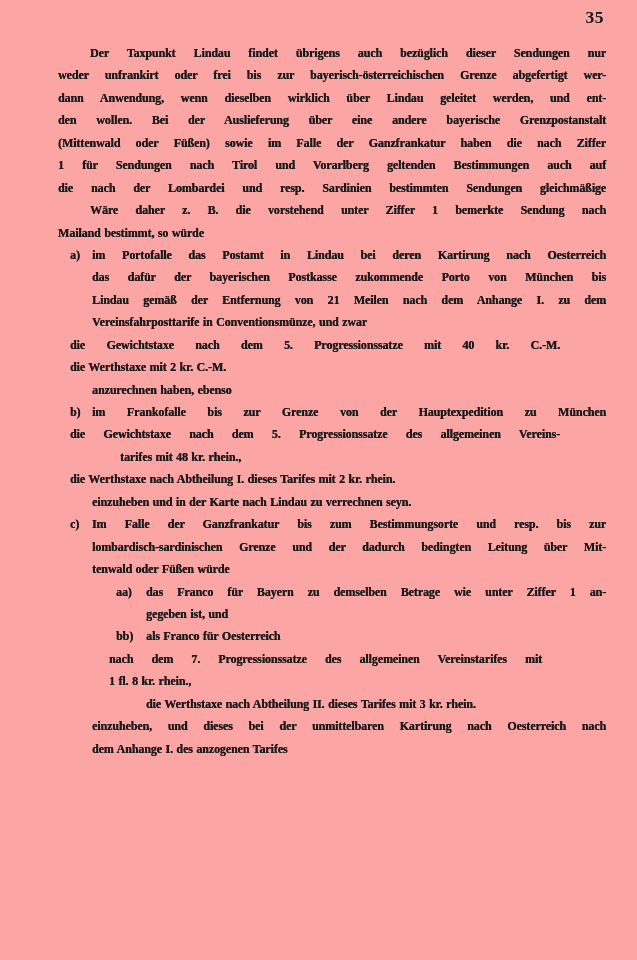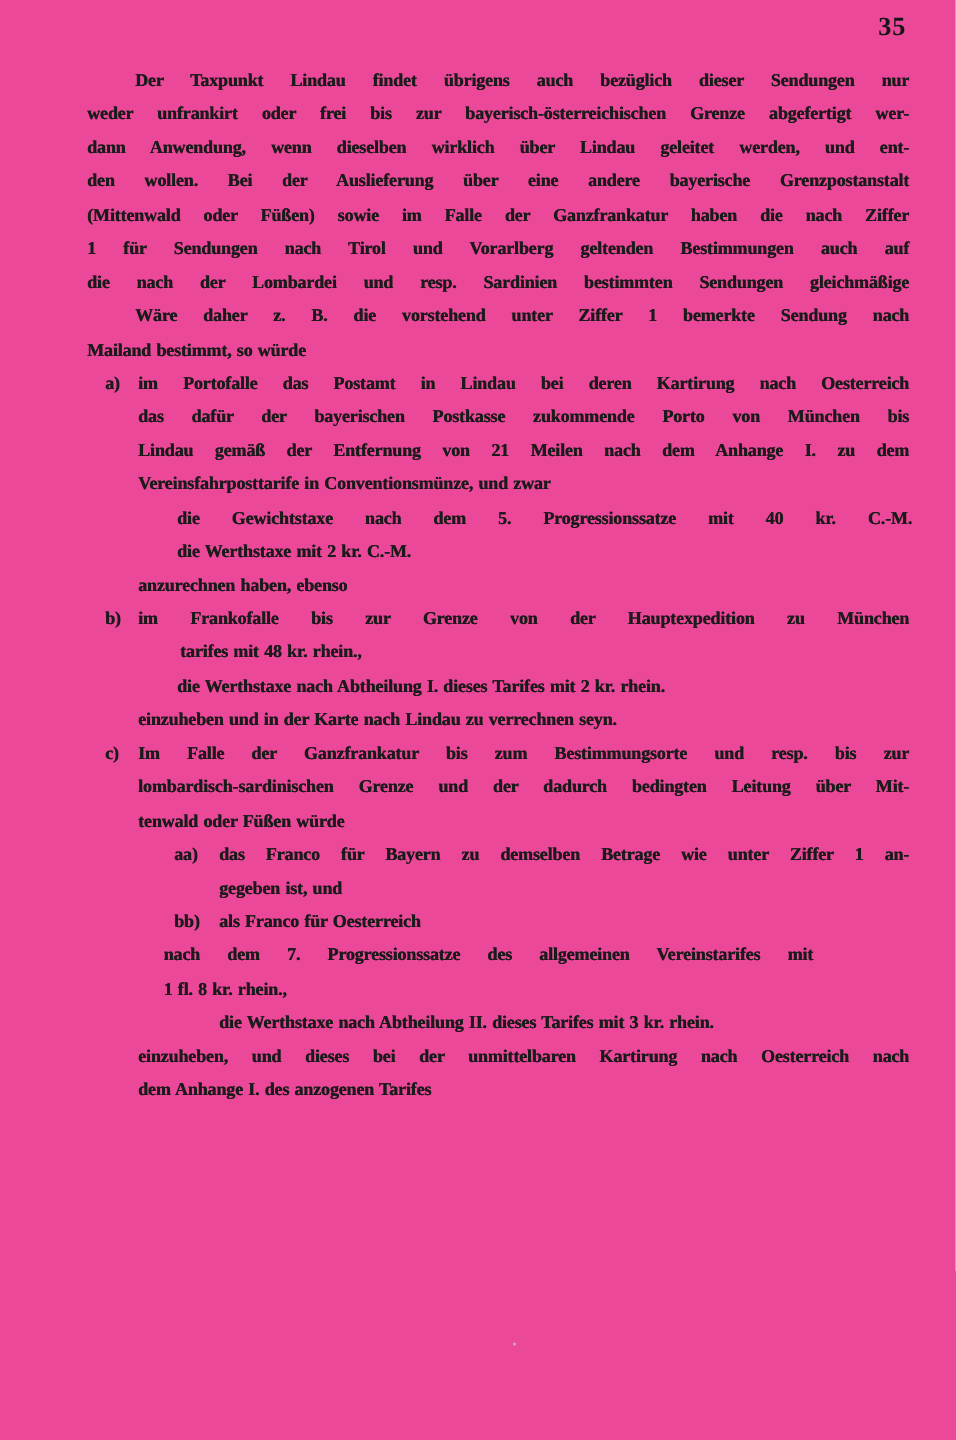--- a/index.html
+++ b/index.html
@@ -53,57 +53,58 @@
   }
   .marker {
     position: absolute;
     left: -24px;
     top: 0;
   }
   .in-p     { margin-left: 58px;  width: 548px; }
   .in-pf    { margin-left: 90px;  width: 516px; }
   .in-item  { margin-left: 92px;  width: 514px; }
   .in-item .marker  { left: -22px; }
-  .in-sub   { margin-left: 118px; width: 490px; }
+  .in-sub   { margin-left: 70px; width: 490px; }
   .in-sub2  { margin-left: 120px; width: 440px; }
   .in-aa    { margin-left: 146px; width: 460px; }
   .in-aa .marker    { left: -30px; }
   .in-bbsub  { margin-left: 146px; width: 460px; }
   .in-bbsub2 { margin-left: 109px; width: 433px; }
   .speck {
     position: absolute;
     width: 2px;
     height: 2px;
     border-radius: 50%;
     background: #b9bab4;
   }
 </style>
 </head>
 <body style="background: rgb(252, 252, 248);">
 
-<div class="page" style="background: #ec4899; color: rgb(27, 27, 27);">
+<div class="page" style="background: #fca5a5; color: rgb(27, 27, 27);">
   <div class="pagenum">35</div>
   <div class="textblock">
       <div class="line in-pf j"><span>Der Taxpunkt Lindau findet übrigens auch bezüglich dieser Sendungen nur</span></div>
       <div class="line in-p j"><span>weder unfrankirt oder frei bis zur bayerisch-österreichischen Grenze abgefertigt wer-</span></div>
       <div class="line in-p j"><span>dann Anwendung, wenn dieselben wirklich über Lindau geleitet werden, und ent-</span></div>
       <div class="line in-p j"><span>den wollen. Bei der Auslieferung über eine andere bayerische Grenzpostanstalt</span></div>
       <div class="line in-p j"><span>(Mittenwald oder Füßen) sowie im Falle der Ganzfrankatur haben die nach Ziffer</span></div>
       <div class="line in-p j"><span>1 für Sendungen nach Tirol und Vorarlberg geltenden Bestimmungen auch auf</span></div>
       <div class="line in-p j"><span>die nach der Lombardei und resp. Sardinien bestimmten Sendungen gleichmäßige</span></div>
       <div class="line in-pf j"><span>Wäre daher z. B. die vorstehend unter Ziffer 1 bemerkte Sendung nach</span></div>
       <div class="line in-p"><span>Mailand bestimmt, so würde</span></div>
       <div class="line in-item j"><span class="marker">a)</span><span>im Portofalle das Postamt in Lindau bei deren Kartirung nach Oesterreich</span></div>
       <div class="line in-item j"><span>das dafür der bayerischen Postkasse zukommende Porto von München bis</span></div>
       <div class="line in-item j"><span>Lindau gemäß der Entfernung von 21 Meilen nach dem Anhange I. zu dem</span></div>
       <div class="line in-item"><span>Vereinsfahrposttarife in Conventionsmünze, und zwar</span></div>
       <div class="line in-sub j"><span>die Gewichtstaxe nach dem 5. Progressionssatze mit 40 kr. C.-M.</span></div>
       <div class="line in-sub"><span>die Werthstaxe mit 2 kr. C.-M.</span></div>
       <div class="line in-item"><span>anzurechnen haben, ebenso</span></div>
       <div class="line in-item j"><span class="marker">b)</span><span>im Frankofalle bis zur Grenze von der Hauptexpedition zu München</span></div>
+      <div class="line in-sub j"><span>die Gewichtstaxe nach dem 5. Progressionssatze des allgemeinen Vereins-</span></div>
       <div class="line in-sub2"><span>tarifes mit 48 kr. rhein.,</span></div>
       <div class="line in-sub"><span>die Werthstaxe nach Abtheilung I. dieses Tarifes mit 2 kr. rhein.</span></div>
       <div class="line in-item"><span>einzuheben und in der Karte nach Lindau zu verrechnen seyn.</span></div>
       <div class="line in-item j"><span class="marker">c)</span><span>Im Falle der Ganzfrankatur bis zum Bestimmungsorte und resp. bis zur</span></div>
       <div class="line in-item j"><span>lombardisch-sardinischen Grenze und der dadurch bedingten Leitung über Mit-</span></div>
       <div class="line in-item"><span>tenwald oder Füßen würde</span></div>
       <div class="line in-aa j"><span class="marker">aa)</span><span>das Franco für Bayern zu demselben Betrage wie unter Ziffer 1 an-</span></div>
       <div class="line in-aa"><span>gegeben ist, und</span></div>
       <div class="line in-aa"><span class="marker">bb)</span><span>als Franco für Oesterreich</span></div>
       <div class="line in-bbsub2 j"><span>nach dem 7. Progressionssatze des allgemeinen Vereinstarifes mit</span></div>

